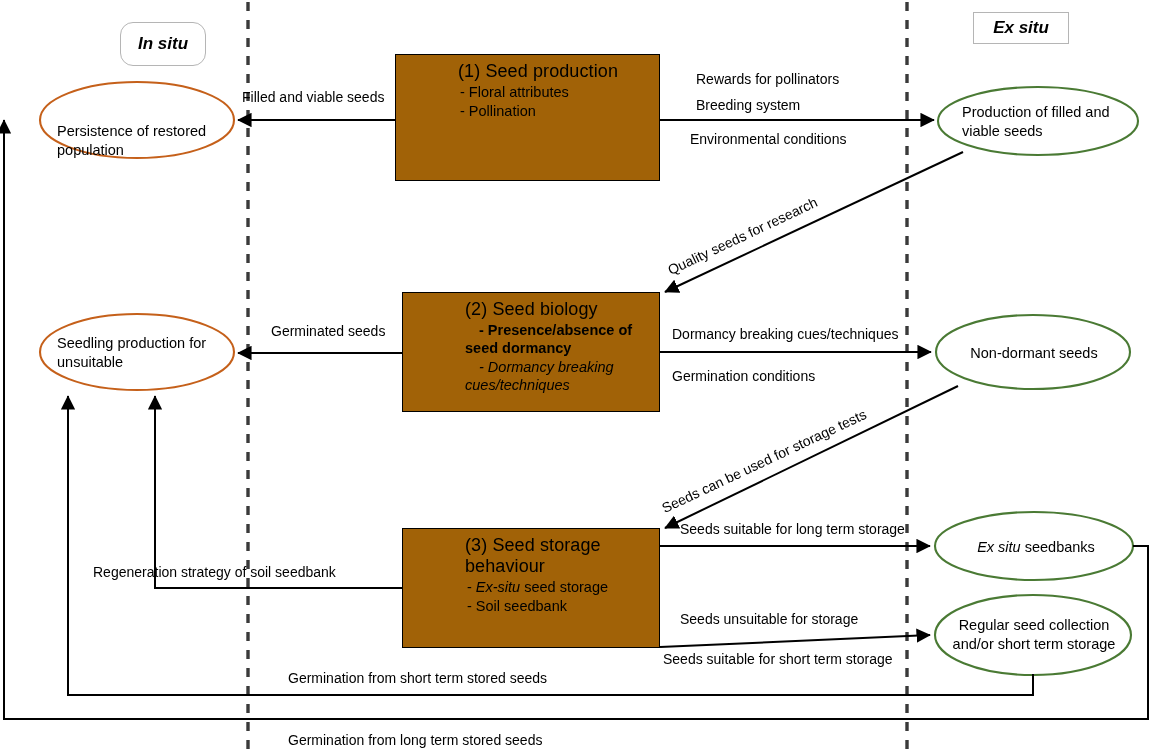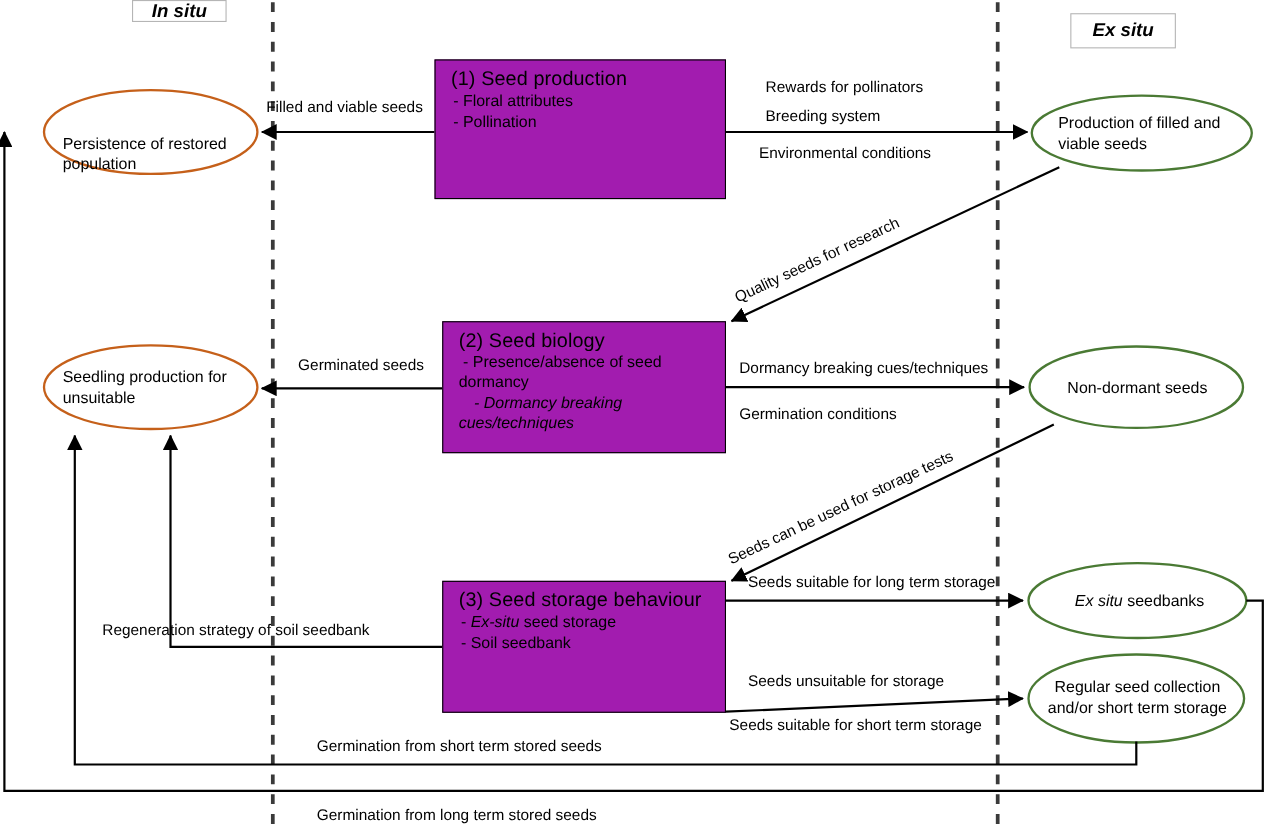--- a/index.html
+++ b/index.html
@@ -6,22 +6,23 @@
   body{font-family:"Liberation Sans",sans-serif;}
   #stage{position:relative;width:1157px;height:756px;background:#fff;overflow:hidden;}
   svg{position:absolute;top:0;left:0;width:1157px;height:756px;}
   .zone-label{
     position:absolute;border:1px solid #b5b5b5;background:#fff;
     font-weight:bold;font-style:italic;font-size:17px;color:#000;
     display:flex;align-items:center;justify-content:center;
     box-sizing:border-box;
   }
   .nodebox{
-    position:absolute;border:1.6px solid #000;background:#a21caf;box-sizing:border-box;
+    position:absolute;border:1.6px solid #000;background:#a16207;box-sizing:border-box;
     color:#000;
+    padding-left:48px;
   }
   .nodebox .ttl{font-size:18px;padding:6px 0 0 14px;letter-spacing:.1px;}
   .nodebox .bul{font-size:14.5px;padding:1px 0 0 16px;line-height:1.25;}
   .nodebox .bul.ind{padding-left:26px;text-indent:-12px;}
   .ell-label{
     position:absolute;display:flex;align-items:center;
     font-size:14.5px;color:#000;line-height:1.3;box-sizing:border-box;
     pointer-events:none;
   }
   .ell-label.ctr{justify-content:center;text-align:center;}
@@ -70,32 +71,32 @@
 
     <path d="M 660 647 L 930 635" stroke="#000" stroke-width="2" fill="none" marker-end="url(#ah)"></path>
 
     <path d="M 402 588 L 155 588 L 155 396" stroke="#000" stroke-width="2" fill="none" marker-end="url(#ah)"></path>
 
     <path d="M 1133 546 L 1148 546 L 1148 719 L 4 719 L 4 120" stroke="#000" stroke-width="2" fill="none" marker-end="url(#ah)"></path>
 
     <path d="M 1033 674 L 1033 695 L 68 695 L 68 396" stroke="#000" stroke-width="2" fill="none" marker-end="url(#ah)"></path>
   </svg>
 
-  <div class="zone-label" style="left:120px;top:0;width:86px;height:20px;">In situ</div>
+  <div class="zone-label" style="left:120px;top:22px;width:86px;height:44px;border-radius:13px;">In situ</div>
   <div class="zone-label" style="left:973px;top:12px;width:96px;height:32px;">Ex situ</div>
 
   <div class="nodebox" style="left:395px;top:54px;width:265px;height:127px;">
     <div class="ttl">(1) Seed production</div>
     <div class="bul">- Floral attributes</div>
     <div class="bul">- Pollination</div>
   </div>
 
   <div class="nodebox" style="left:402px;top:292px;width:258px;height:120px;">
     <div class="ttl">(2) Seed biology</div>
-    <div class="bul ind" style="padding-left:14px;text-indent:0;"><span style="margin-left:4px;">- Presence/absence of seed dormancy</span></div>
+    <div class="bul ind" style="padding-left:14px;text-indent:0;"><span style="margin-left:14px;font-weight:bold;">- Presence/absence of seed dormancy</span></div>
     <div class="bul" style="padding-left:14px;font-style:italic;"><span style="margin-left:14px;">- Dormancy breaking cues/techniques</span></div>
   </div>
 
   <div class="nodebox" style="left:402px;top:528px;width:258px;height:120px;">
     <div class="ttl">(3) Seed storage behaviour</div>
     <div class="bul">- <i>Ex-situ</i> seed storage</div>
     <div class="bul">- Soil seedbank</div>
   </div>
 
   <div class="ell-label" style="left:57px;top:98px;width:168px;height:46px;margin-top:20px;">Persistence of restored population</div>

